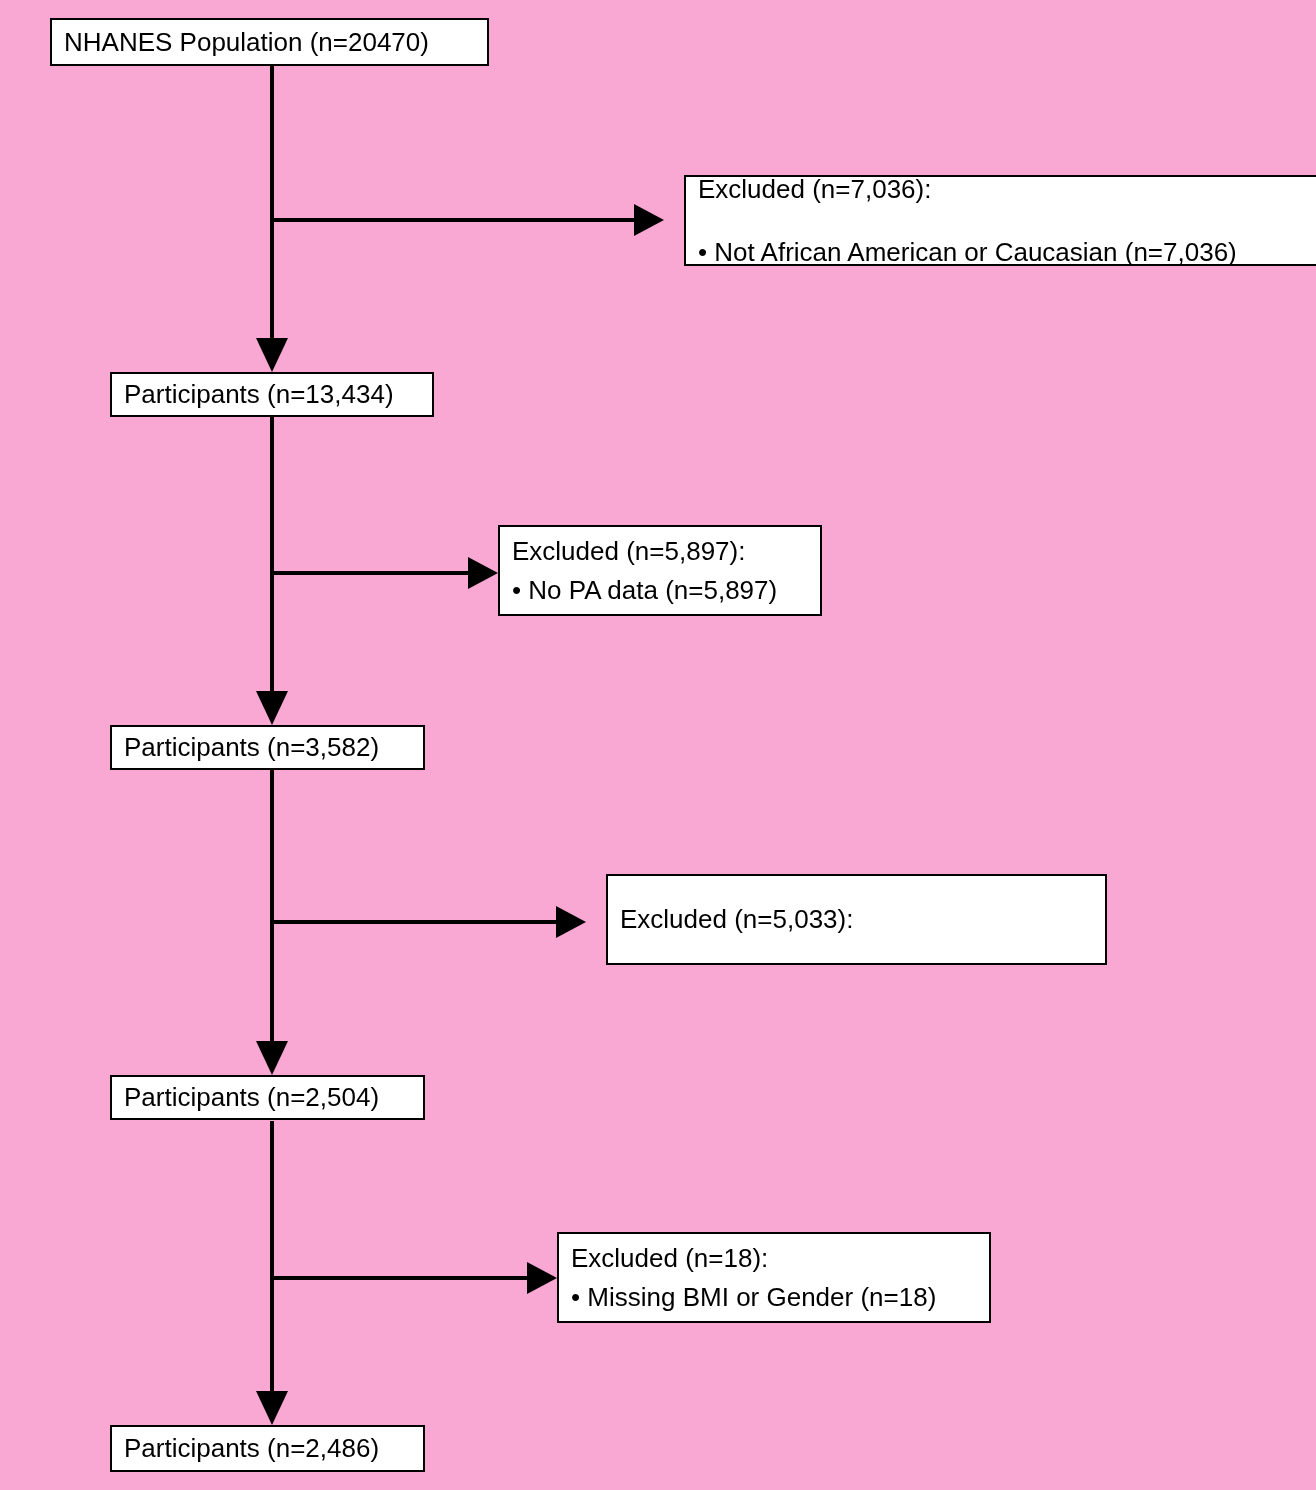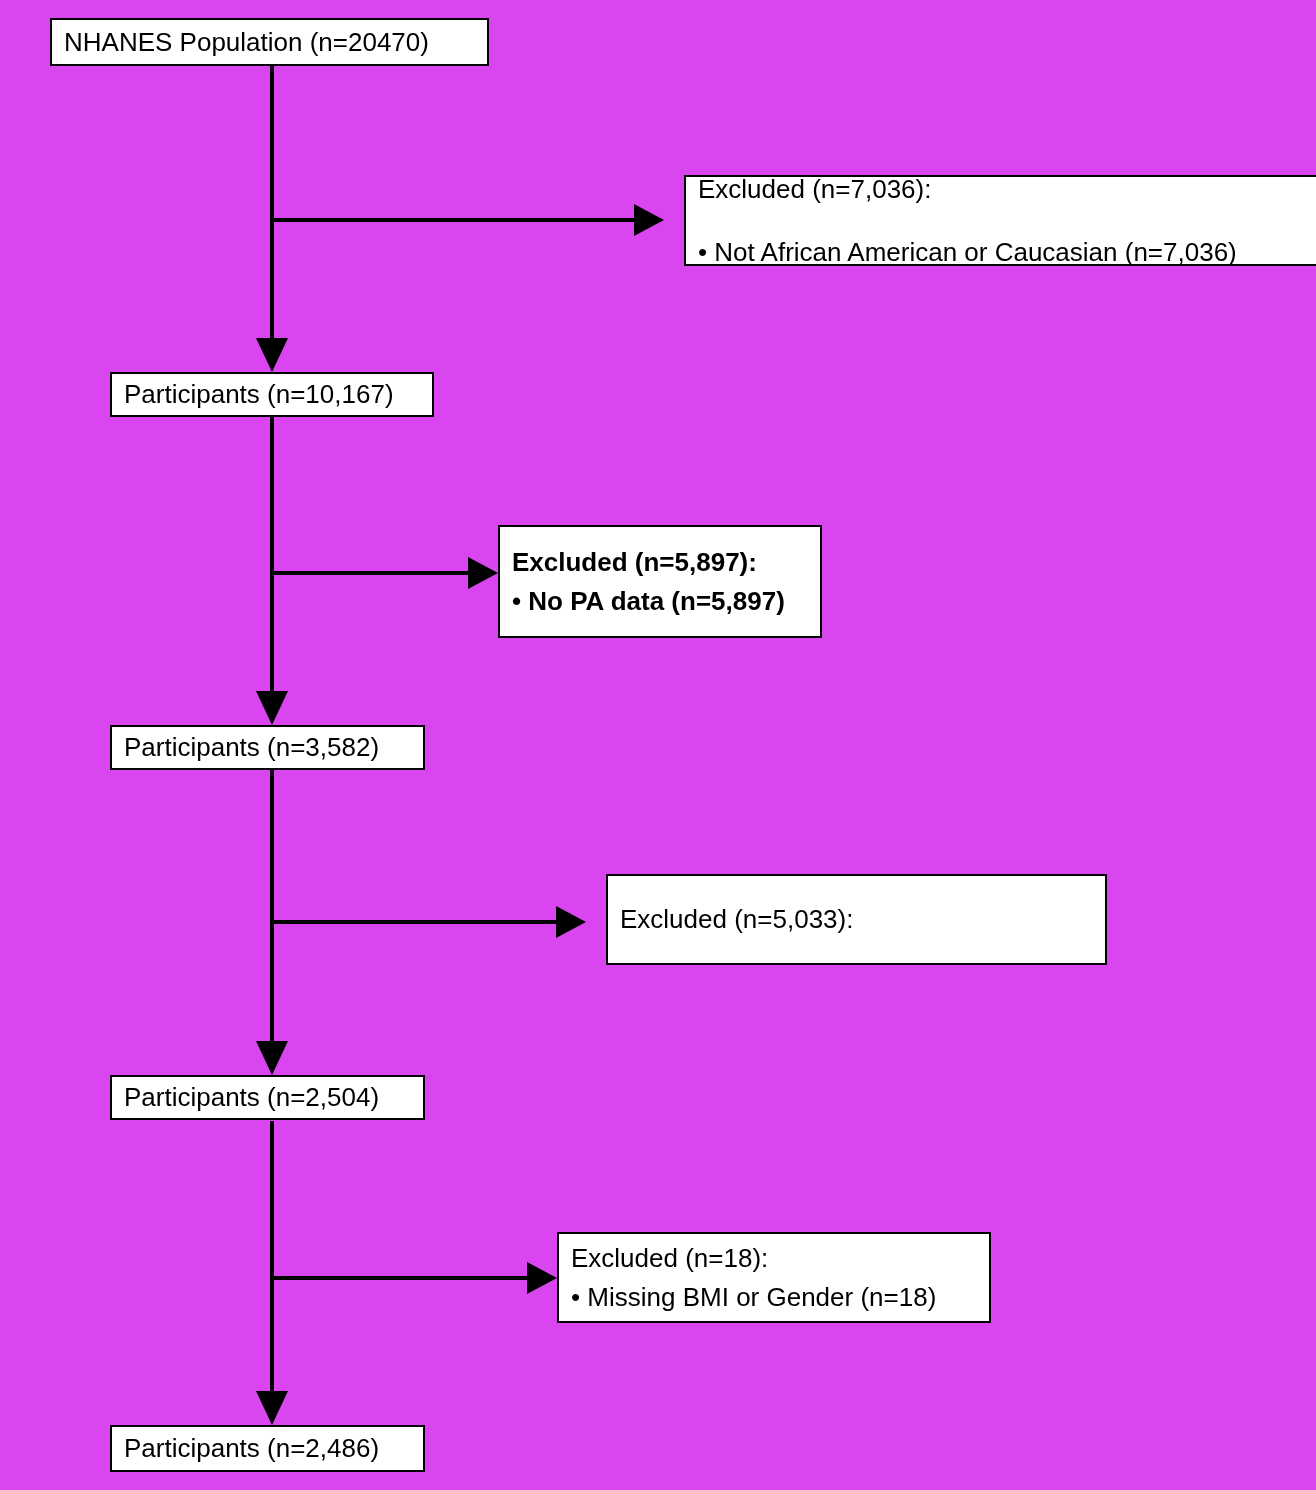--- a/index.html
+++ b/index.html
@@ -7,21 +7,21 @@
     padding: 0;
     background: #ffffff;
   }
   body {
     font-family: "Liberation Sans", sans-serif;
   }
   #flow-root {
     position: relative;
     width: 1316px;
     height: 1490px;
-    background: #d946ef;
+    background: #f9a8d4;
     overflow: hidden;
   }
   .node {
     position: absolute;
     box-sizing: border-box;
     border: 2px solid #000000;
     background: #ffffff;
     color: #000000;
     display: flex;
     flex-direction: column;
@@ -94,24 +94,24 @@
   <div class="node primary" style="left:50px; top:18px; width:439px; height:48px;">
     <span class="line">NHANES Population (n=20470)</span>
   </div>
 
   <div class="node" style="left:684px; top:175px; width:721px; height:91px;gap:24px;">
     <span class="line">Excluded (n=7,036):</span>
     <span class="line second">• Not African American or Caucasian (n=7,036)</span>
   </div>
 
   <div class="node primary" style="left:110px; top:372px; width:324px; height:45px;">
-    <span class="line">Participants (n=10,167)</span>
+    <span class="line">Participants (n=13,434)</span>
   </div>
 
-  <div class="node" style="left:498px; top:525px; width:324px; height:113px;font-weight:bold;">
+  <div class="node" style="left:498px; top:525px; width:324px; height:91px;">
     <span class="line">Excluded (n=5,897):</span>
     <span class="line second">• No PA data (n=5,897)</span>
   </div>
 
   <div class="node primary" style="left:110px; top:725px; width:315px; height:45px;">
     <span class="line">Participants (n=3,582)</span>
   </div>
 
   <div class="node" style="left:586px; top:874px; width:501px; height:91px;margin-left:20px;">
     <span class="line">Excluded (n=5,033):</span>

